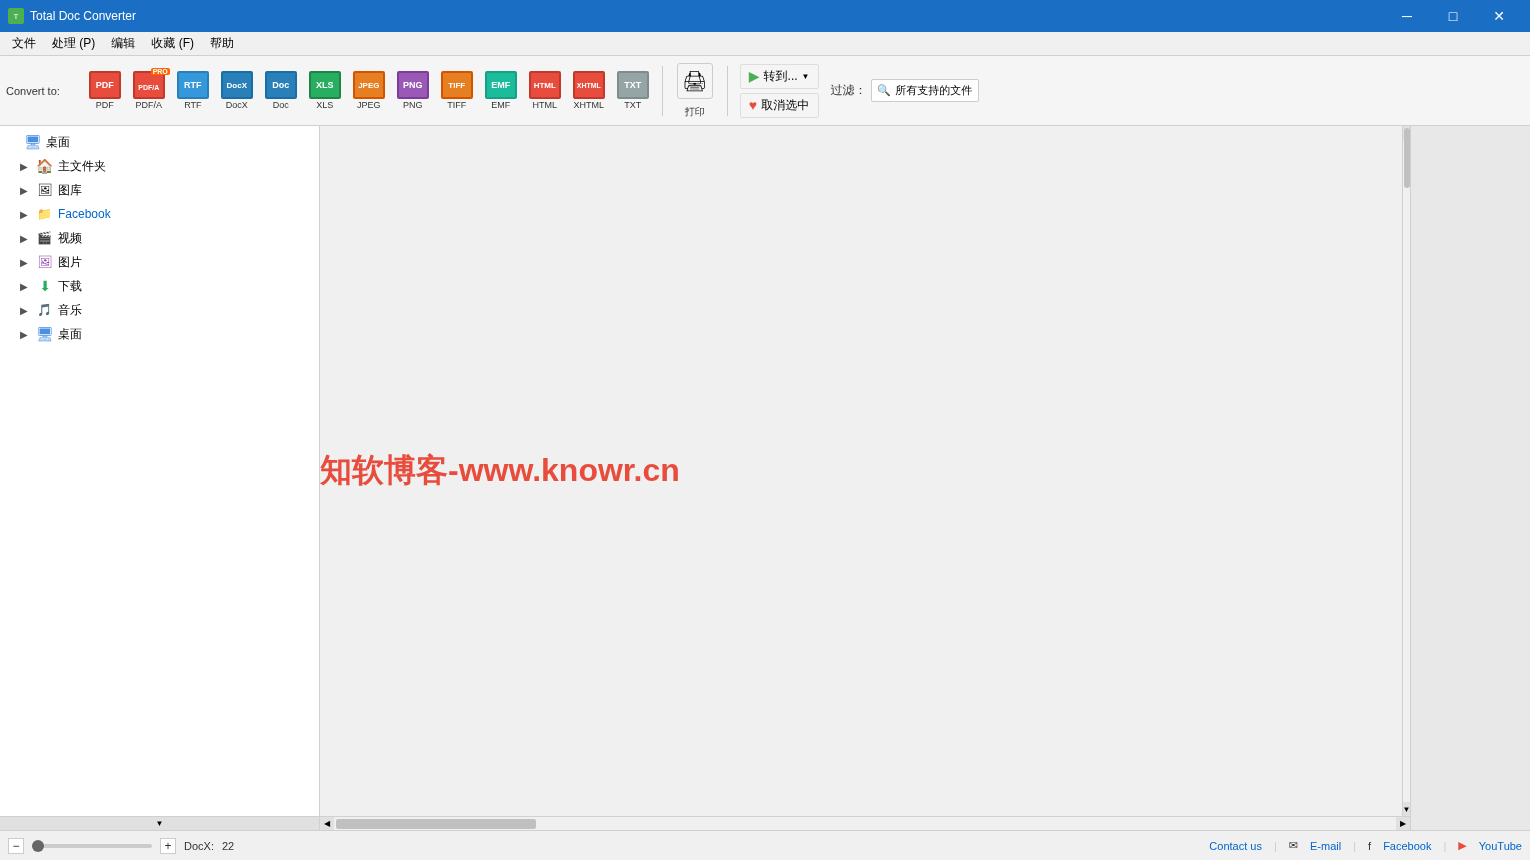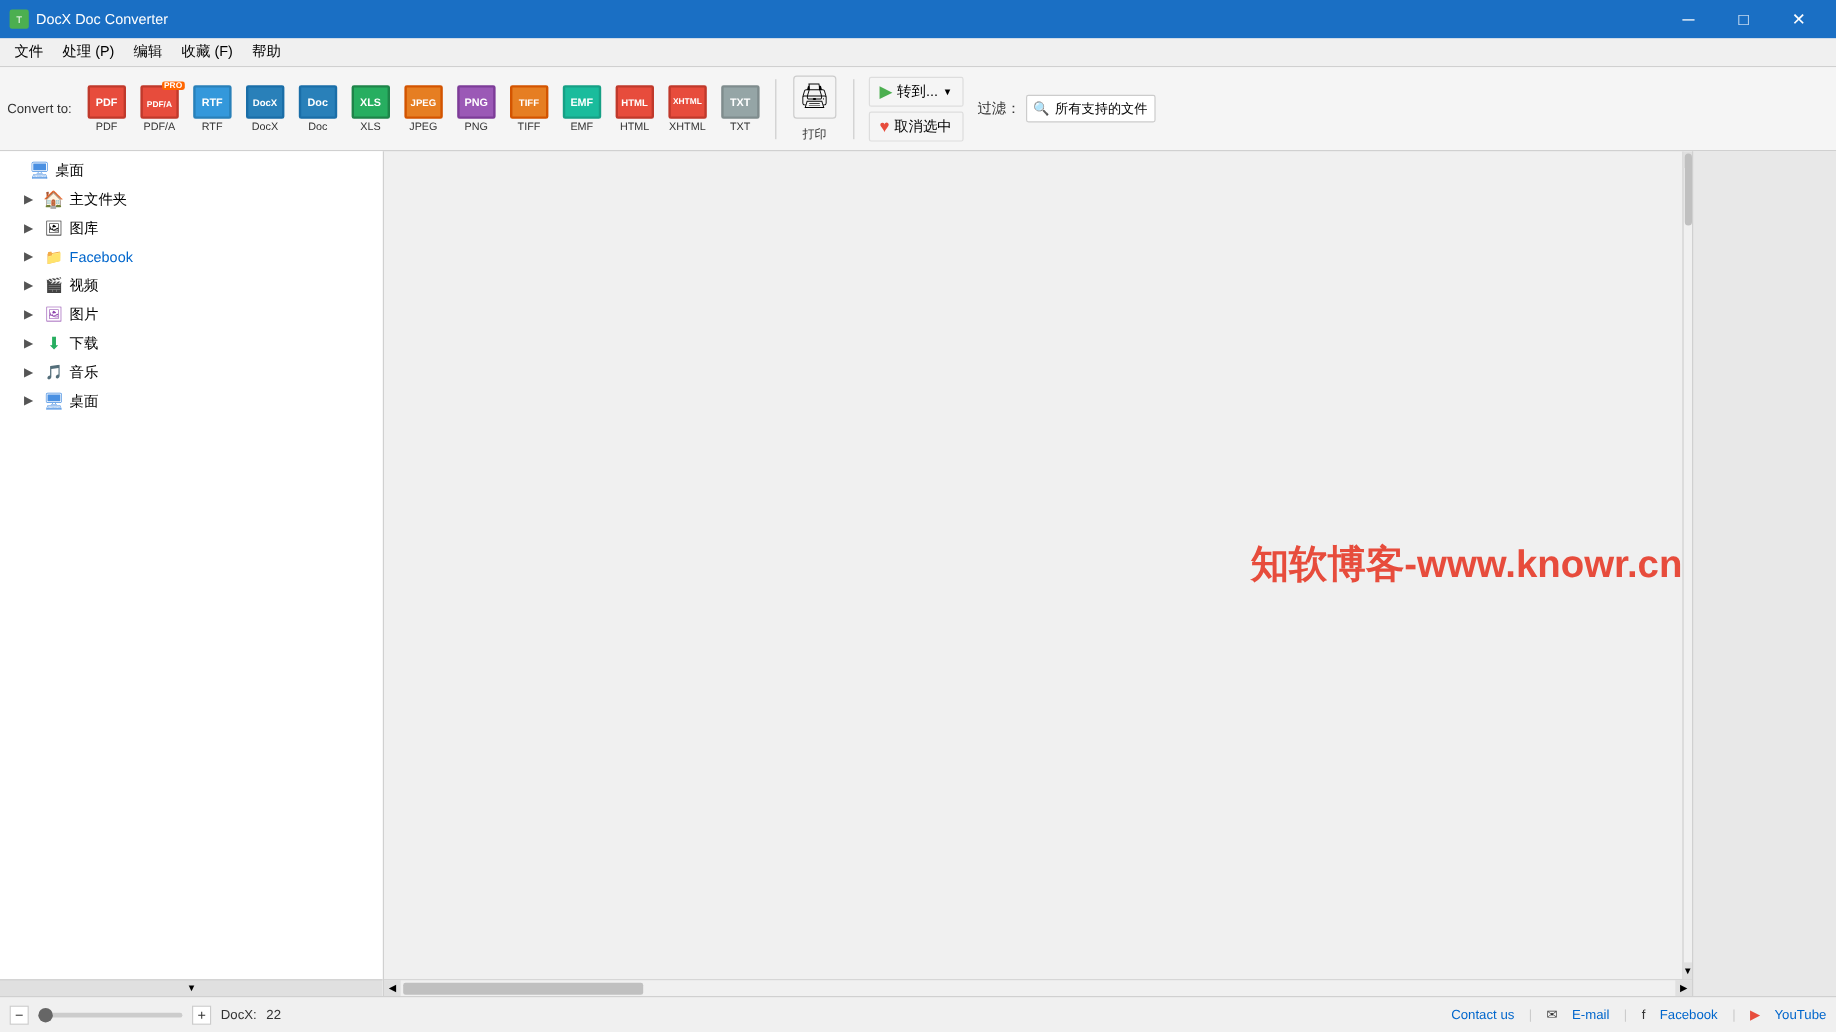--- a/index.html
+++ b/index.html
@@ -35,21 +35,21 @@
     
     #toolbar {
       background: #f5f5f5;
       border-bottom: 1px solid #d0d0d0;
       padding: 4px 6px;
       display: flex;
       align-items: center;
       gap: 4px;
       height: 70px;
     }
-    #toolbar .convert-label { font-size: 11px; color: #333; white-space: nowrap; margin-right: 4px; }
+    #toolbar .convert-label { font-size: 11px; color: #333; white-space: nowrap; margin-right: 20px; }
     .format-group { display: flex; flex-wrap: wrap; gap: 2px; }
     .format-btn {
       display: flex;
       flex-direction: column;
       align-items: center;
       width: 42px;
       cursor: pointer;
       padding: 2px;
       border: 1px solid transparent;
       text-align: right;
@@ -193,21 +193,21 @@
     .col-header.pages { min-width: 60px; }
     .sort-arrow { font-size: 8px; }
 
     
     #file-content {
       flex: 1;
       overflow-y: auto;
       overflow-x: hidden;
       display: flex;
       flex-direction: column;
-      align-items: flex-end;
+      align-items: flex-start;
       justify-content: center;
       position: relative;
     }
     #file-content::-webkit-scrollbar { width: 8px; }
     #file-content::-webkit-scrollbar-track { background: #f0f0f0; }
     #file-content::-webkit-scrollbar-thumb { background: #b0b0b0; }
 
     .watermark {
       font-size: 32px;
       font-weight: bold;
@@ -343,21 +343,21 @@
       cursor: pointer;
       border-top: 1px solid #d0d0d0;
     }
   </style>
 </head>
 <body>
 
 <div id="title-bar">
   <div class="title-left">
     <div class="title-icon">T</div>
-    <span>DocX Doc Converter</span>
+    <span>Total Doc Converter</span>
   </div>
   <div class="win-controls">
     <div class="win-btn">─</div>
     <div class="win-btn">□</div>
     <div class="win-btn close">✕</div>
   </div>
 </div>
 
 <div id="menu-bar">
   <span class="menu-item">文件</span>

